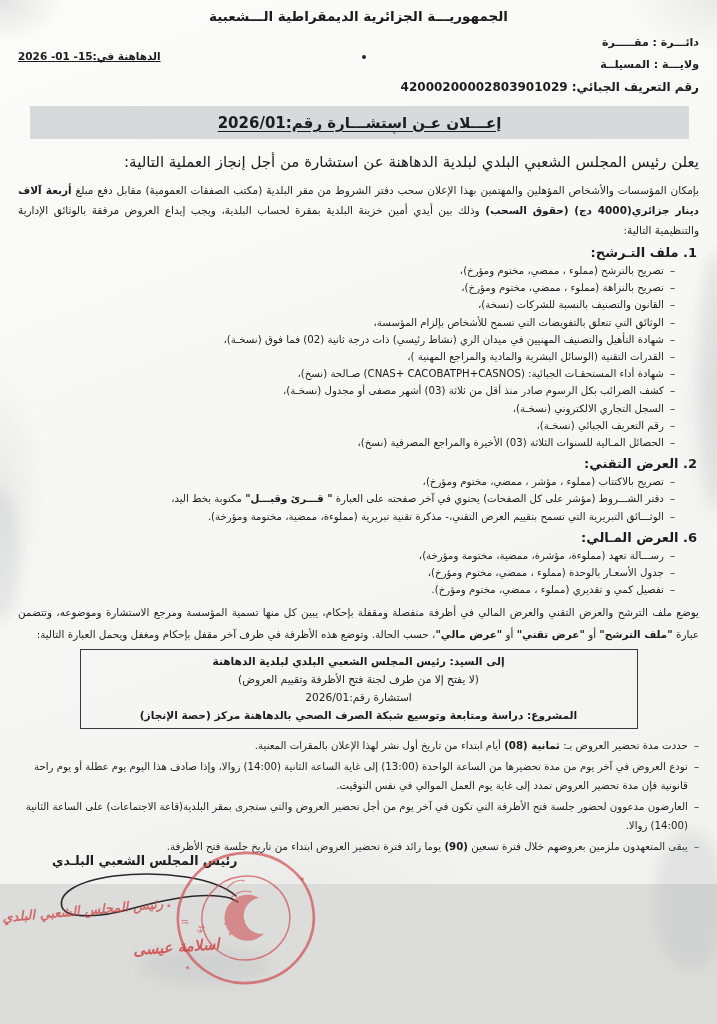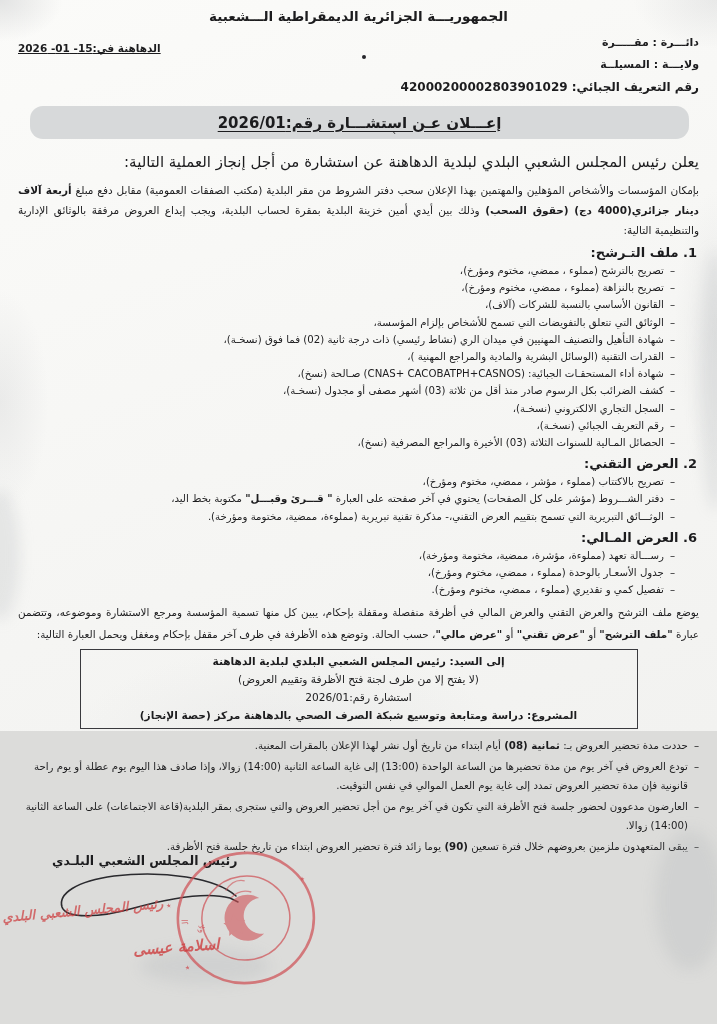--- a/index.html
+++ b/index.html
@@ -1,35 +1,35 @@
 <!DOCTYPE html>
 <html><head>
 <meta charset="utf-8">
 <style>
   * { box-sizing: border-box; margin: 0; padding: 0; }
   html, body { width: 717px; height: 1024px; overflow: hidden; background: #dcdcda; }
   .page {
-    position: relative; width: 717px; height: 731px;
+    position: relative; width: 717px; height: 884px;
     direction: rtl; color: #1c1c1e;
     font-family: "DejaVu Sans", sans-serif;
     padding: 6px 18px 0 18px;
     background:
       radial-gradient(ellipse 90px 60px at 0% 0%, rgba(170,172,176,.30), transparent 70%),
       radial-gradient(ellipse 120px 70px at 100% 0%, rgba(175,177,181,.22), transparent 70%),
       radial-gradient(ellipse 60px 200px at 100% 45%, rgba(180,182,186,.18), transparent 70%),
       radial-gradient(ellipse 70px 160px at 0% 55%, rgba(180,182,186,.20), transparent 70%),
       radial-gradient(ellipse 300px 120px at 40% 100%, rgba(190,192,196,.15), transparent 70%),
       linear-gradient(160deg, #fbfbf9 0%, #f6f6f4 55%, #f2f2f0 100%);
   }
   .sm { position: absolute; background: rgba(170,172,178,.22); border-radius: 50%; filter: blur(7px); }
   .republic { text-align: center; font-weight: bold; font-size: 13.5px; margin-top: 2px; }
   .hdr-row { display: flex; justify-content: space-between; margin-top: 8px; }
   .admin { text-align: right; font-weight: bold; font-size: 11px; line-height: 22px; }
   .admin .tax { font-size: 12px; }
-  .date { font-size: 10.5px; font-weight: bold; text-decoration: underline; margin-top: 10px; white-space: nowrap; }
+  .date { font-size: 10.5px; font-weight: bold; text-decoration: underline; margin-top: 18px; white-space: nowrap; }
   .banner { margin: 8px 10px 0 12px; height: 33px; display: flex; align-items: center; justify-content: center; }
   .banner-t { font-weight: bold; font-size: 15px; text-decoration: underline; text-underline-offset: 3px; }
   .intro { font-size: 15px; line-height: 18px; margin-top: 14px; text-align: right; }
   .project { font-size: 11.5px; font-weight: bold; text-align: center; margin-top: 2px; line-height: 18px; }
   .para { font-size: 10.5px; line-height: 20px; text-align: justify; margin-top: 9px; }
   .b { font-weight: bold; }
   .sec-h { font-weight: bold; font-size: 13px; margin: 4px 2px 1px 0; line-height: 17px; }
   .li { display: flex; gap: 6px; padding-right: 24px; font-size: 10.2px; line-height: 17.2px; }
   .li .dash { flex: none; }
   .li-t { flex: 1; }
@@ -65,42 +65,42 @@
     <div class="admin">
       <div>دائـــرة : مقـــــرة</div>
       <div>ولايـــة : المسيلــة</div>
       <div class="tax">رقم التعريف الجبائي: 42000200002803901029</div>
     </div>
     <div class="date">الدهاهنة في:15- 01- 2026</div>
   </div>
 
   <div class="dot"></div>
 
-  <div class="banner" id="banner" style="background: rgb(215, 217, 218); border-radius: 13px;">
+  <div class="banner" id="banner" style="background: rgb(215, 217, 218);">
     <span class="banner-t">إعـــلان عـن استشـــارة رقم:2026/01</span>
   </div>
   <span class="tick">`</span>
 
   <p class="intro">يعلن رئيس المجلس الشعبي البلدي لبلدية الدهاهنة عن استشارة من أجل إنجاز العملية التالية:</p>
 
   <p class="para"><span>بإمكان المؤسسات والأشخاص المؤهلين والمهتمين بهذا الإعلان سحب دفتر الشروط من مقر البلدية (مكتب الصفقات العمومية) مقابل دفع مبلغ </span><span class="b">أربعة آلاف دينار جزائري(4000 دج)</span><span> </span><span class="b">(حقوق السحب)</span><span> وذلك بين أيدي أمين خزينة البلدية بمقرة لحساب البلدية، ويجب إيداع العروض مرفقة بالوثائق الإدارية والتنظيمية التالية:</span></p>
 
   <div>
       <div class="sec-h">1. ملف التـرشح:</div>
       <div class="li">
         <span class="dash">–</span>
         <div class="li-t">تصريح بالترشح (مملوء ، ممضي، مختوم ومؤرخ)،</div>
       </div>
       <div class="li">
         <span class="dash">–</span>
         <div class="li-t">تصريح بالنزاهة (مملوء ، ممضي، مختوم ومؤرخ)،</div>
       </div>
       <div class="li">
         <span class="dash">–</span>
-        <div class="li-t">القانون الأساسي بالنسبة للشركات (آلاف)،</div>
+        <div class="li-t">القانون والتصنيف بالنسبة للشركات (نسخة)،</div>
       </div>
       <div class="li">
         <span class="dash">–</span>
         <div class="li-t">الوثائق التي تتعلق بالتفويضات التي تسمح للأشخاص بإلزام المؤسسة،</div>
       </div>
       <div class="li">
         <span class="dash">–</span>
         <div class="li-t">شهادة التأهيل والتصنيف المهنيين في ميدان الري (نشاط رئيسي) ذات درجة ثانية (02) فما فوق (نسخـة)،</div>
       </div>
       <div class="li">

